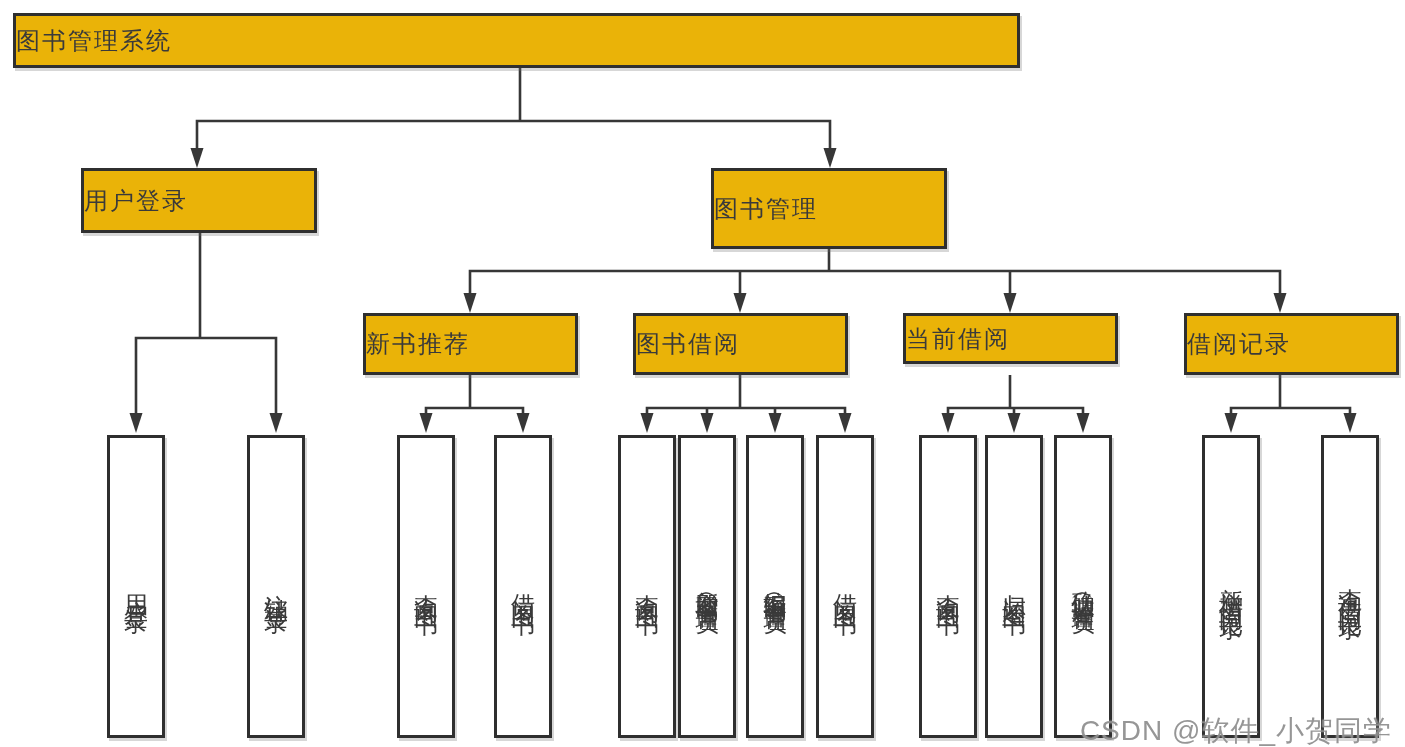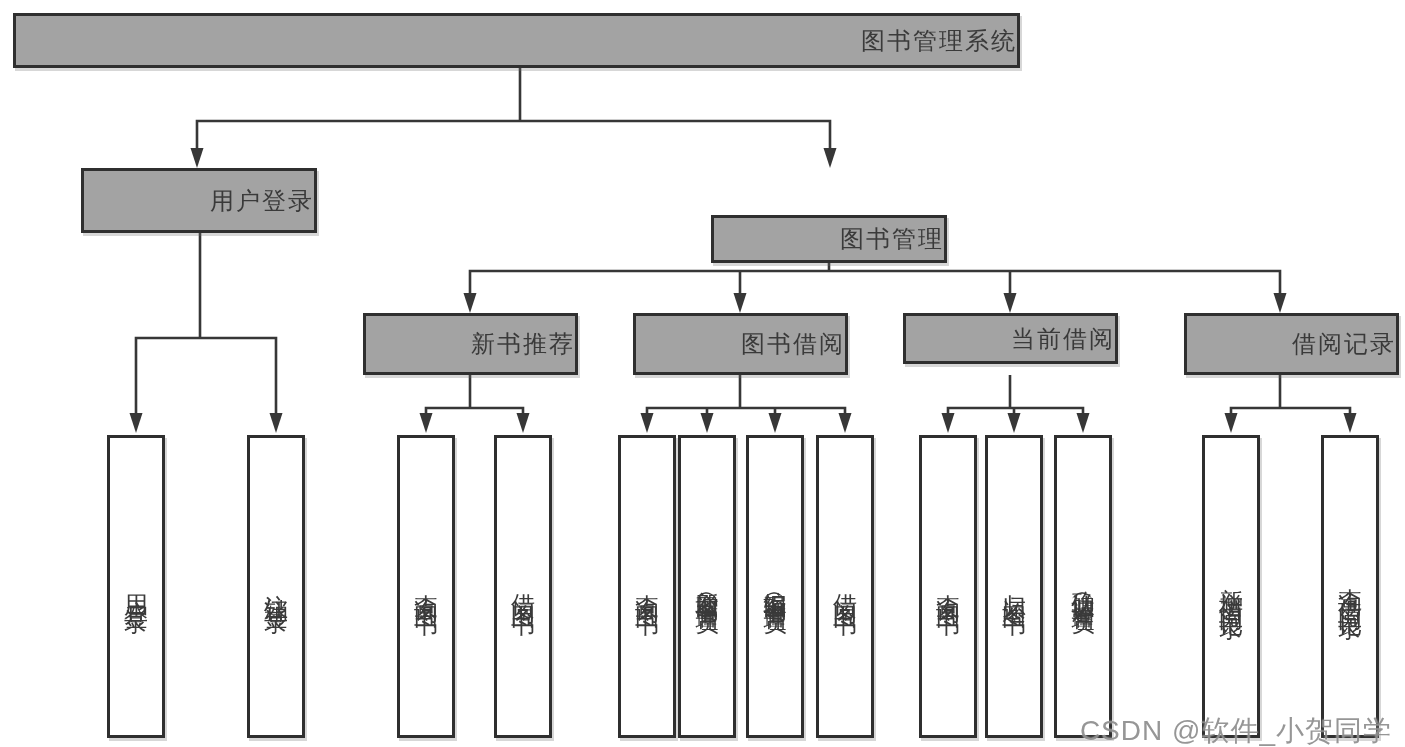--- a/index.html
+++ b/index.html
@@ -19,24 +19,24 @@
     position: absolute;
     left: 0; top: 0;
     width: 1405px;
     height: 747px;
     z-index: 0;
   }
   .hnode {
     position: absolute;
     box-sizing: border-box;
     border: 3px solid #2f2f2f;
-    background: #a3a3a3;
+    background: #eab308;
     display: flex;
     align-items: center;
-    justify-content: flex-end;
+    justify-content: flex-start;
     font-size: 24px;
     letter-spacing: 2px;
     color: #3a3a3a;
     z-index: 1;
     box-shadow: 2px 3px 0 rgba(110,110,110,0.28);
   }
   .vnode {
     position: absolute;
     box-sizing: border-box;
     top: 435px;
@@ -69,21 +69,21 @@
     font-size: 28px;
     color: rgba(135,135,135,0.88);
     letter-spacing: 1px;
     z-index: 2;
     text-shadow: 0 0 2px rgba(255,255,255,0.7);
     margin-left: 32px;
   }
   
   #n-root        { left: 13px;   top: 13px;  width: 1007px; height: 55px; }
   #n-user-login  { left: 81px;   top: 168px; width: 236px;  height: 65px; }
-  #n-book-mgmt   { left: 711px;  top: 168px; width: 236px;  height: 48px; margin-top: 47px; }
+  #n-book-mgmt   { left: 711px;  top: 168px; width: 236px;  height: 81px; }
   #n-new-book    { left: 363px;  top: 313px; width: 215px;  height: 62px; }
   #n-book-borrow { left: 633px;  top: 313px; width: 215px;  height: 62px; }
   #n-cur-borrow  { left: 903px;  top: 313px; width: 215px;  height: 51px; }
   #n-borrow-rec  { left: 1172px; top: 313px; width: 215px;  height: 62px; margin-left: 12px; }
   #l1  { left: 107px; }
   #l2  { left: 247px; }
   #l3  { left: 397px; }
   #l4  { left: 494px; }
   #l5  { left: 618px; }
   #l6  { left: 678px; }

